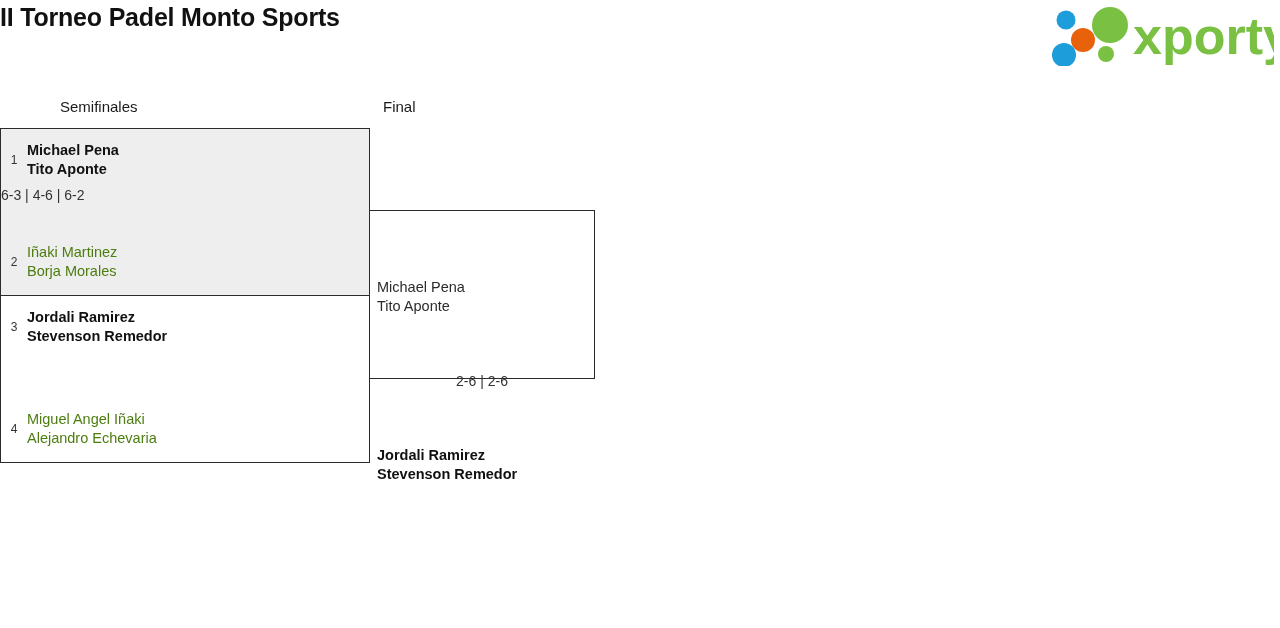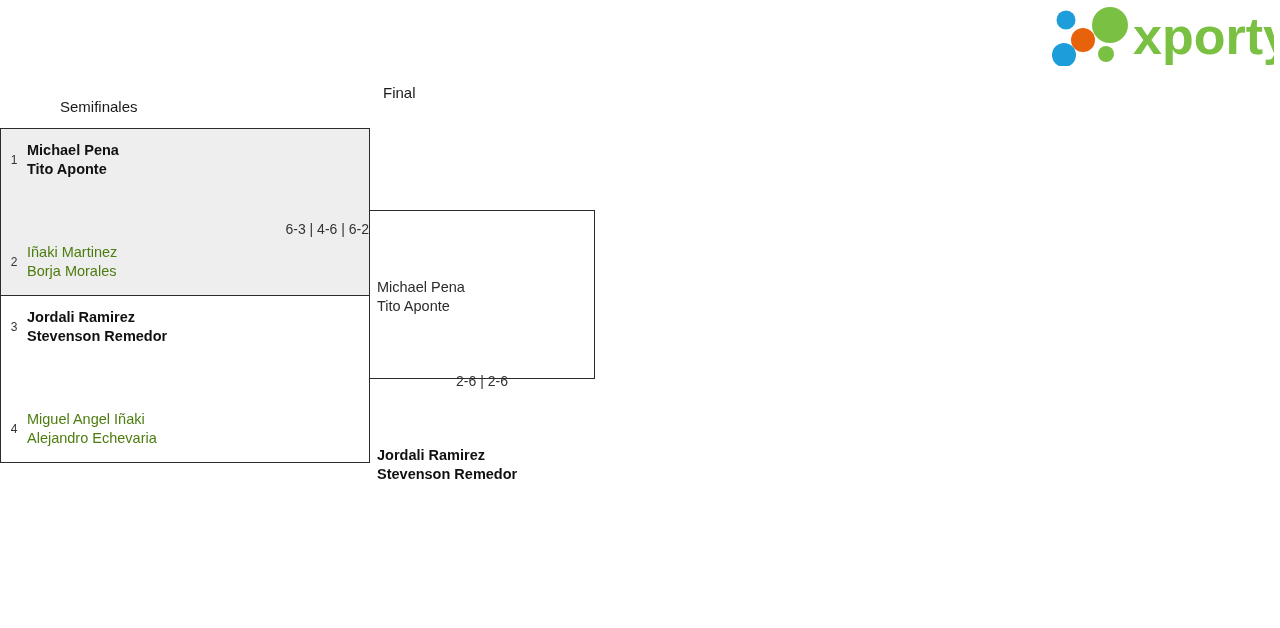--- a/index.html
+++ b/index.html
@@ -49,21 +49,21 @@
   
   .round-header {
     position: absolute;
     font-size: 15px;
     font-weight: 400;
     color: #1a1a1a;
     text-align: left;
     white-space: nowrap;
   }
   .round-semis { left: 60px; top: 98px; width: 250px; }
-  .round-final { left: 383px; top: 84px; width: 200px; }
+  .round-final { left: 383px; top: 98px; width: 200px; }
 
   
   .bracket {
     position: absolute;
     left: 0;
     top: 128px;
     width: 640px;
     height: 340px;
   }
 
@@ -115,24 +115,24 @@
     white-space: nowrap;
   }
   .names.winner {
     font-weight: 700;
     color: #111111;
   }
   .name-line { display: block; }
 
   .score {
     position: absolute;
-    top: 92px;
+    top: 58px;
     left: 0;
     width: 100%;
-    text-align: right;
+    text-align: left;
     font-size: 14px;
     color: #333333;
     white-space: nowrap;
   }
 
   
   .final-team {
     position: absolute;
     font-size: 14.5px;
     line-height: 19px;
@@ -156,20 +156,21 @@
     color: #333333;
     white-space: nowrap;
   }
 </style>
 </head>
 <body>
 
 <div class="header">
 
   <div class="title-block">
+    <span class="title-line">II Torneo Padel Monto Sports</span>
   </div>
 
   <div class="logo">
     <svg width="226" height="64" viewBox="0 0 226 64" xmlns="http://www.w3.org/2000/svg" aria-hidden="true">
 
       <circle cx="18" cy="18" r="9.5" fill="#1d9dd9"></circle>
       <circle cx="35" cy="38" r="12" fill="#e8620c"></circle>
       <circle cx="16" cy="53" r="12" fill="#1d9dd9"></circle>
       <circle cx="62" cy="23" r="18" fill="#7ac143"></circle>
       <circle cx="58" cy="52" r="8" fill="#7ac143"></circle>

